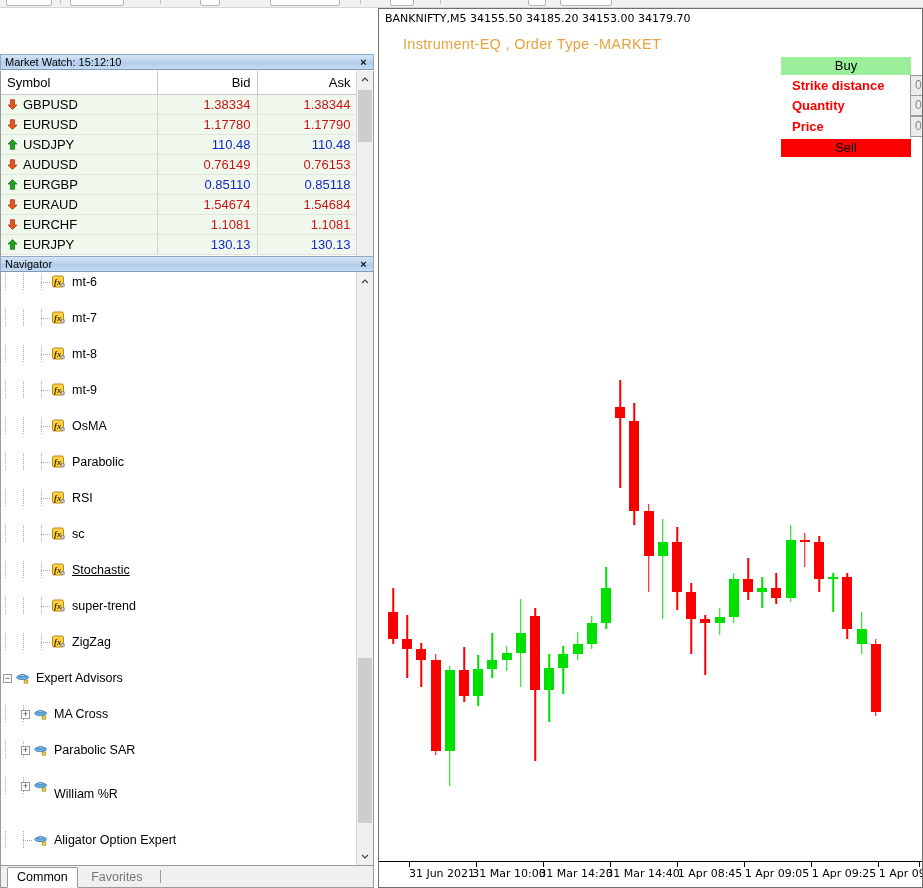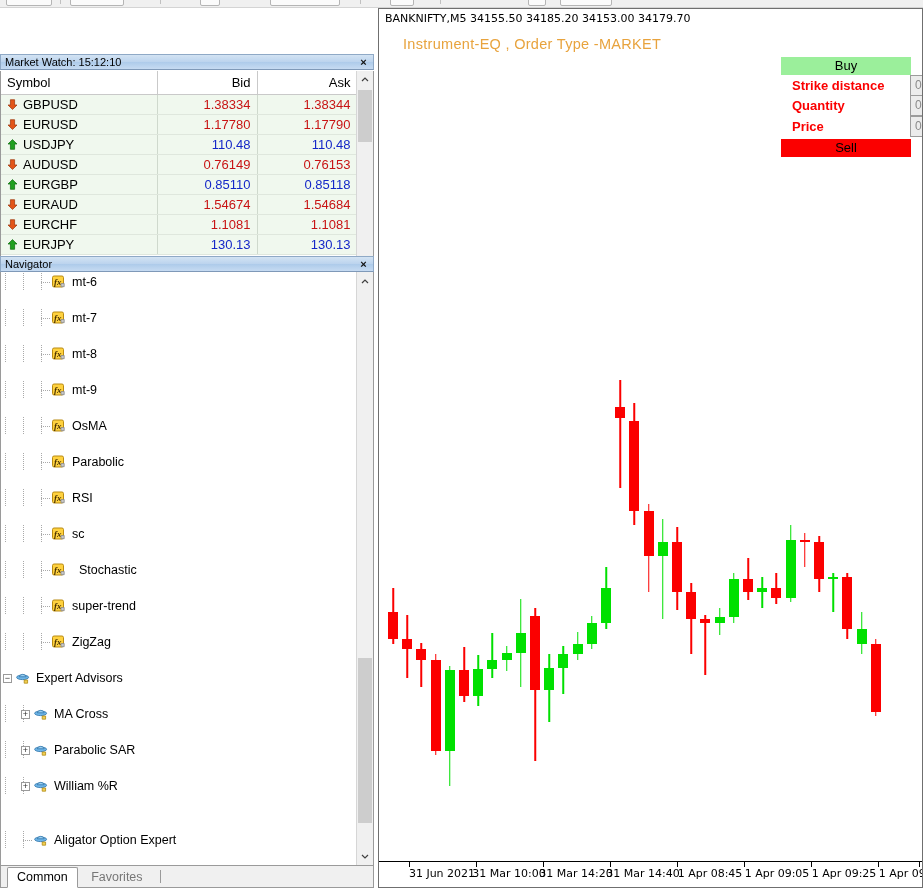--- a/index.html
+++ b/index.html
@@ -421,21 +421,21 @@
               <span class="guide" style="left:40px;"></span>
               <span class="elbow" style="left:40px;top:9px;width:9px;"></span>
               <span style="position:absolute;left:38px;top:0;"></span>
               <span class="tico" style="position:absolute;left:50px;top:1px;">
                 <svg width="16" height="16" viewBox="0 0 16 16">
                   <rect x="1.5" y="2" width="11" height="11" rx="1.6" fill="#ffd23f" stroke="#b98a10" stroke-width="1"></rect>
                   <text x="6.8" y="11" font-family="Liberation Serif, serif" font-style="italic" font-weight="bold" font-size="9" fill="#4a3200" text-anchor="middle">fx</text>
                   <path d="M10 9.5 l3.2 0 0 3.2 -3.2 0 z" fill="#c8c8c8" stroke="#8a8a8a" stroke-width=".8"></path>
                 </svg>
               </span>
-              <span class="lbl" style="position:absolute;left:76px;top:0;">Stochastic</span>
+              <span class="lbl" style="position:absolute;left:69px;top:0;text-decoration:underline;">Stochastic</span>
             </div>
             <div class="tnode" style="top: 162px;">
               <span class="guide" style="left:4px;"></span>
               <span class="guide" style="left:22px;"></span>
               <span class="guide" style="left:40px;"></span>
               <span class="elbow" style="left:40px;top:9px;width:9px;"></span>
               <span style="position:absolute;left:38px;top:0;"></span>
               <span class="tico" style="position:absolute;left:50px;top:1px;">
                 <svg width="16" height="16" viewBox="0 0 16 16">
                   <rect x="1.5" y="2" width="11" height="11" rx="1.6" fill="#ffd23f" stroke="#b98a10" stroke-width="1"></rect>
@@ -501,21 +501,21 @@
               <span class="guide" style="left:4px;"></span>
               <span class="guide" style="left:22px;"></span>
               <span style="position:absolute;left:20px;top:0;"><span class="expander">+</span></span>
               <span class="tico" style="position:absolute;left:32px;top:1px;">
                 <svg width="16" height="16" viewBox="0 0 16 16">
                   <ellipse cx="7.6" cy="7.3" rx="6" ry="2.3" fill="#6fb6e8" stroke="#2d72a8" stroke-width=".8"></ellipse>
                   <path d="M4.2 6.8 a3.6 3.2 0 0 1 7 0 z" fill="#9ed2f2" stroke="#2d72a8" stroke-width=".8"></path>
                   <path d="M9.2 10 l3.4 0 0 3.2 -3.4 0 z" fill="#f3cf52" stroke="#b08b14" stroke-width=".8"></path>
                 </svg>
               </span>
-              <span class="lbl" style="position:absolute;left:51px;top:0;">William %R</span>
+              <span class="lbl" style="position:absolute;left:51px;top:8px;">William %R</span>
             </div>
             <div class="tnode" style="top: 288px;">
               <span class="guide" style="left:4px;"></span>
               <span class="guide" style="left:22px;"></span>
               <span class="elbow" style="left:22px;top:9px;width:9px;"></span>
               <span style="position:absolute;left:20px;top:0;"></span>
               <span class="tico" style="position:absolute;left:32px;top:1px;">
                 <svg width="16" height="16" viewBox="0 0 16 16">
                   <ellipse cx="7.6" cy="7.3" rx="6" ry="2.3" fill="#6fb6e8" stroke="#2d72a8" stroke-width=".8"></ellipse>
                   <path d="M4.2 6.8 a3.6 3.2 0 0 1 7 0 z" fill="#9ed2f2" stroke="#2d72a8" stroke-width=".8"></path>

